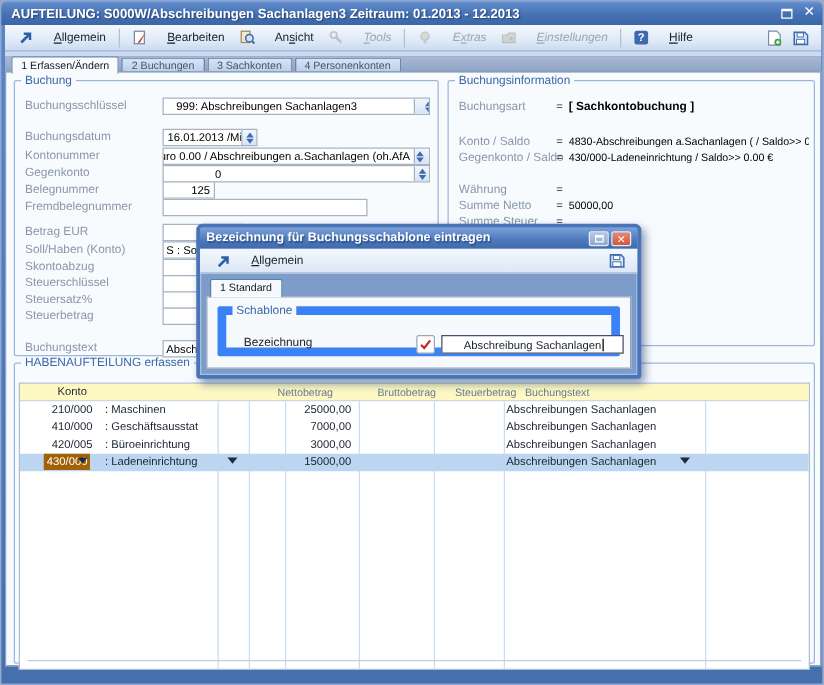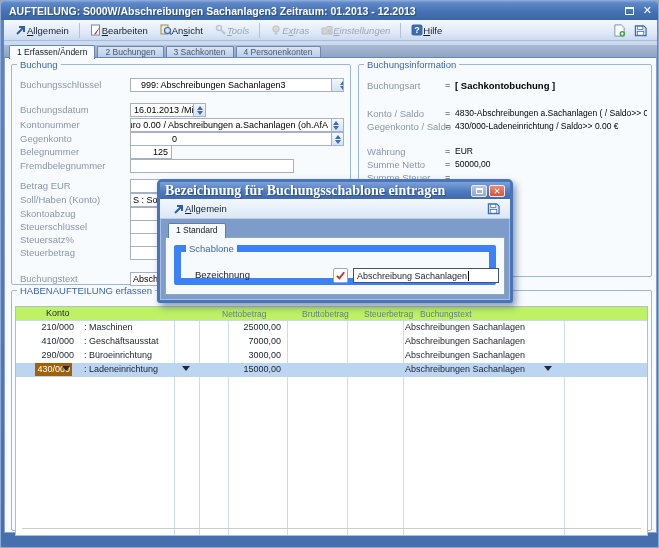--- a/index.html
+++ b/index.html
@@ -27,21 +27,21 @@
   .tb-restore{ width:9px; height:8px; border:1.5px solid #fff; border-top-width:2.5px; display:inline-block; cursor:default;}
   .tb-close{ color:#fff; font-weight:bold; font-size:11px; line-height:11px; cursor:default;}
 
   
   .menubar{
     position:absolute; left:3px; top:19px; width:653px; height:21px;
     background:linear-gradient(#F5F9FE,#DCE7F6 70%,#CBDAEF);
     border-bottom:1px solid #A9BEDC;
     display:flex; align-items:center; padding:0 6px; gap:2px;
   }
-  .mi{ display:flex; align-items:center; gap:0; padding:2px 5px; white-space:nowrap; color:#15202e; }
+  .mi{ display:flex; align-items:center; gap:16px; padding:2px 5px; white-space:nowrap; color:#15202e; }
   .mi .u{ text-decoration:underline; }
   .mi.disabled{ color:#9AA6B6;font-style:italic; }
   .mi.disabled svg{ opacity:.45; filter:grayscale(.8); }
   .msep{ width:1px; height:15px; background:#AEC2DE; margin:0 3px; }
   .menubar-right{ margin-left:auto; display:flex; gap:8px; align-items:center; padding-right:4px;}
 
   .gapstrip{ position:absolute; left:3px; top:40px; width:653px; height:4px; background:#CBDAEF; }
 
   
   .tabband{
@@ -99,21 +99,21 @@
   .irow .ilabel{ position:absolute; left:8px; color:#8A96A8; white-space:nowrap; font-size:9.5px;}
   .irow .eq{ position:absolute; left:86px; color:#222; font-size:9px; }
   .irow .ival{ position:absolute; left:96px; right:4px; color:#000; font-size:8.5px; white-space:nowrap; overflow:hidden;}
   .irow .ival.bold{ font-weight:bold; font-size:9.5px; }
 
   
   .tablewrap{
     position:absolute; left:3px; top:10px; width:633px; height:230px;
     background:#fff; border:1px solid #AEBfD4; overflow:hidden;
   }
-  .thead{ position:absolute; left:0; top:0; right:0; height:14px; background:#bef264; border-bottom:1px solid #C9D8EC;}
+  .thead{ position:absolute; left:0; top:0; right:0; height:14px; background:#fef9c3; border-bottom:1px solid #C9D8EC;}
   .thead .hkonto{ position:absolute; left:30px; top:1px; color:#1c2430; font-size:9px; }
   .thead .hcell{ position:absolute; top:2px; color:#6A7A90; font-size:8.5px; white-space:nowrap;}
   .gridline{ position:absolute; top:14px; bottom:0; width:1px; background:#C9DDF1; }
   .trow{ position:absolute; left:0; right:0; height:14px; font-size:9px; }
   .trow .num{ position:absolute; left:12px; width:46px; text-align:right; top:1px;}
   .trow .nam{ position:absolute; left:68px; top:1px; white-space:nowrap;}
   .trow .net{ position:absolute; left:185px; width:80px; text-align:right; top:1px;}
   .trow .txt{ position:absolute; left:389px; top:1px; white-space:nowrap;}
   .trow.sel{ background:#BCD6F2; }
   .trow.sel .num{ background:#a16207; color:#fff; padding:0 2px; width:auto; left:auto; right:575px; top:0; line-height:13px;}
@@ -125,21 +125,21 @@
     position:absolute; left:156px; top:178px; width:356px; height:124px;
     background:#7E9CC9; border:3px solid #4A74B8; border-radius:5px 5px 3px 3px;
     box-shadow:3px 4px 7px rgba(30,60,110,.5), inset 0 0 0 1px #A9C0E2;
     z-index:10; overflow:hidden;
   }
   .dlg-titlebar{
     position:absolute; left:0; top:0; right:0; height:17px;
     background:linear-gradient(#7CA1D8,#4C78BC 60%,#3F6BAE);
     display:flex; align-items:center; padding:0 5px;
   }
-  .dlg-titlebar .dtitle{ color:#fff; font-weight:bold; font-size:14px; white-space:nowrap; text-shadow:1px 1px 1px rgba(20,40,80,.5);font-family:Liberation Serif, serif;}
+  .dlg-titlebar .dtitle{ color:#fff; font-weight:bold; font-size:10px; white-space:nowrap; text-shadow:1px 1px 1px rgba(20,40,80,.5);}
   .dlg-btns{ margin-left:auto; display:flex; gap:2px; }
   .dbtn{ width:16px; height:12px; border:1px solid #E6EDF8; border-radius:2px; display:flex; align-items:center; justify-content:center; }
   .dbtn.restore{ background:linear-gradient(#B7C9E2,#8FA8CC); }
   .dbtn.restore i{ width:7px; height:6px; border:1px solid #fff; border-top-width:2px; display:block;}
   .dbtn.close{ background:linear-gradient(#E98A6E,#D6553A); color:#fff; font-size:8.5px; font-weight:bold; line-height:8px;}
   .dlg-menubar{
     position:absolute; left:0; top:17px; right:0; height:20px;
     background:linear-gradient(#F3F8FD,#DCE7F6); border-bottom:1px solid #BCCDE4;
     display:flex; align-items:center; padding:0 8px;
   }
@@ -157,21 +157,21 @@
   .dlg-frow{ position:absolute; left:0; top:14px; width:100%; height:16px;}
   .dlg-frow .flabel{ left:14px; color:#222; }
   .chk-btn{
     position:absolute; left:152px; top:0px; width:15px; height:15px;
     background:#fff; border:1px solid #9AA8BC; border-radius:2px;
     display:flex; align-items:center; justify-content:center;
   }
   .bez-input{
     position:absolute; left:172px; top:0px; width:146px; height:15px;
     background:#fff; border:1px solid #44526A; display:flex; align-items:center;
-    font-size:9px; padding-left:3px;
+    font-size:9px; padding-left:17px;
   }
   .caret{ display:inline-block; width:1px; height:10px; background:#000; margin-left:1px; }
 
   .icon12{ width:12px; height:12px; display:block; }
   .icon13{ width:13px; height:13px; display:block; }
 </style>
 </head>
 <body>
 
 <div class="window">
@@ -387,21 +387,20 @@
       <span class="ival">4830-Abschreibungen a.Sachanlagen ( / Saldo&gt;&gt; 0.00 €</span>
     </div>
     <div class="irow" style="top:51px;">
       <span class="ilabel">Gegenkonto / Saldo</span>
       <span class="eq">=</span>
       <span class="ival">430/000-Ladeneinrichtung / Saldo&gt;&gt; 0.00 €</span>
     </div>
     <div class="irow" style="top:76px;">
       <span class="ilabel">Währung</span>
       <span class="eq">=</span>
-      <span class="ival">EUR</span>
     </div>
     <div class="irow" style="top:89px;">
       <span class="ilabel">Summe Netto</span>
       <span class="eq">=</span>
       <span class="ival">50000,00</span>
     </div>
     <div class="irow" style="top:102px;">
       <span class="ilabel">Summe Steuer</span>
       <span class="eq">=</span>
       <span class="ival"></span>
@@ -439,21 +438,21 @@
         <span class="net">25000,00</span>
         <span class="txt">Abschreibungen Sachanlagen</span>
       </div>
       <div class="trow" style="top:28px;">
         <span class="num">410/000</span>
         <span class="nam">: Geschäftsausstat</span>
         <span class="net">7000,00</span>
         <span class="txt">Abschreibungen Sachanlagen</span>
       </div>
       <div class="trow" style="top:42px;">
-        <span class="num">290/000</span>
+        <span class="num">420/005</span>
         <span class="nam">: Büroeinrichtung</span>
         <span class="net">3000,00</span>
         <span class="txt">Abschreibungen Sachanlagen</span>
       </div>
       <div class="trow sel" style="top:56px;">
         <span class="num">430/000</span>
         <span class="caret-dn" style="left:46px;"></span>
         <span class="nam">: Ladeneinrichtung</span>
         <span class="caret-dn" style="left:166px;"></span>
         <span class="net">15000,00</span>

